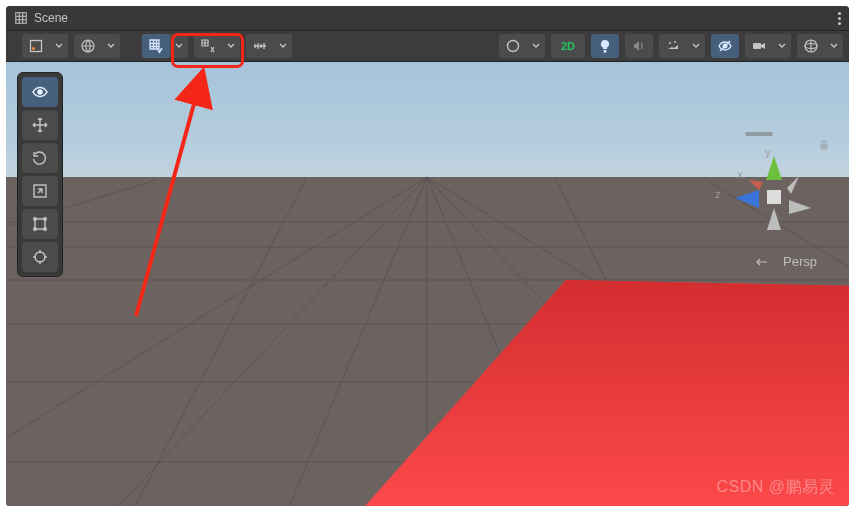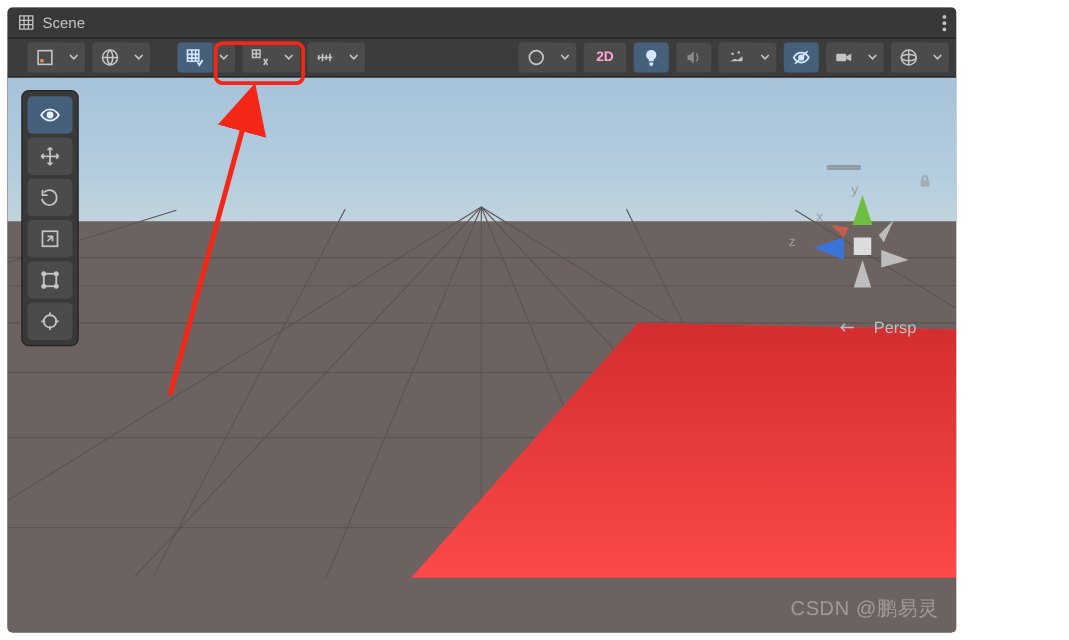--- a/index.html
+++ b/index.html
@@ -1,27 +1,27 @@
 <!DOCTYPE html>
 <html><head>
 <meta charset="utf-8">
 <style>
   * { box-sizing: border-box; margin: 0; padding: 0; }
   html, body { width: 855px; height: 512px; overflow: hidden; font-family: -apple-system, Arial, sans-serif; background: #fff; }
-  .app { position: relative; width: 759px; height: 500px; margin: 6px; background: #383838; border-radius: 4px; overflow: hidden; }
+  .app { position: relative; width: 843px; height: 500px; margin: 6px; background: #383838; border-radius: 4px; overflow: hidden; }
   
   .tab-bar { height: 24px; background: #383838; display: flex; align-items: center; justify-content: space-between; padding: 0 8px; color: #c4c4c4; font-size: 12px; }
   .tab-bar .left { display: flex; align-items: center; gap: 6px; }
   .tab-bar svg { width: 14px; height: 14px; }
   .kebab { display: flex; flex-direction: column; gap: 2px; }
   .kebab span { width: 3px; height: 3px; background: #c4c4c4; border-radius: 50%; }
   
   .toolbar { height: 32px; background: #3c3c3c; border-top: 1px solid #232323; border-bottom: 1px solid #232323; display: flex; align-items: center; padding: 0 6px; gap: 6px; }
   .tb-group { display: flex; align-items: center; background: #4b4b4b; border-radius: 3px; height: 24px; }
-  .tb-btn { display: flex; align-items: center; justify-content: center; height: 24px; min-width: 28px; color: #f9a8d4; background: #4b4b4b; border-radius: 3px; position: relative; }
+  .tb-btn { display: flex; align-items: center; justify-content: center; height: 24px; min-width: 28px; color: #22c55e; background: #4b4b4b; border-radius: 3px; position: relative; }
   .tb-btn.active { background: #46607c; color: #d7e6ff; }
   .tb-btn svg { width: 16px; height: 16px; }
   .dd { width: 18px; display:flex; align-items:center; justify-content:center; }
   .dd svg { width:8px; height:8px; }
   .gap-flex { flex: 1; }
   .sep { width: 10px; }
   .highlight-box { position: absolute; border: 3.5px solid #f42618; border-radius: 7px; pointer-events: none; z-index: 50; }
   
   .viewport { position: absolute; top: 56px; left: 0; right: 0; bottom: 0; overflow: hidden; }
   .sky { position:absolute; inset:0; background: linear-gradient(#a6c3da 0%, #b4cdde 18%, #c1d4dd 26%, #383838 26%, #383838 100%); }

